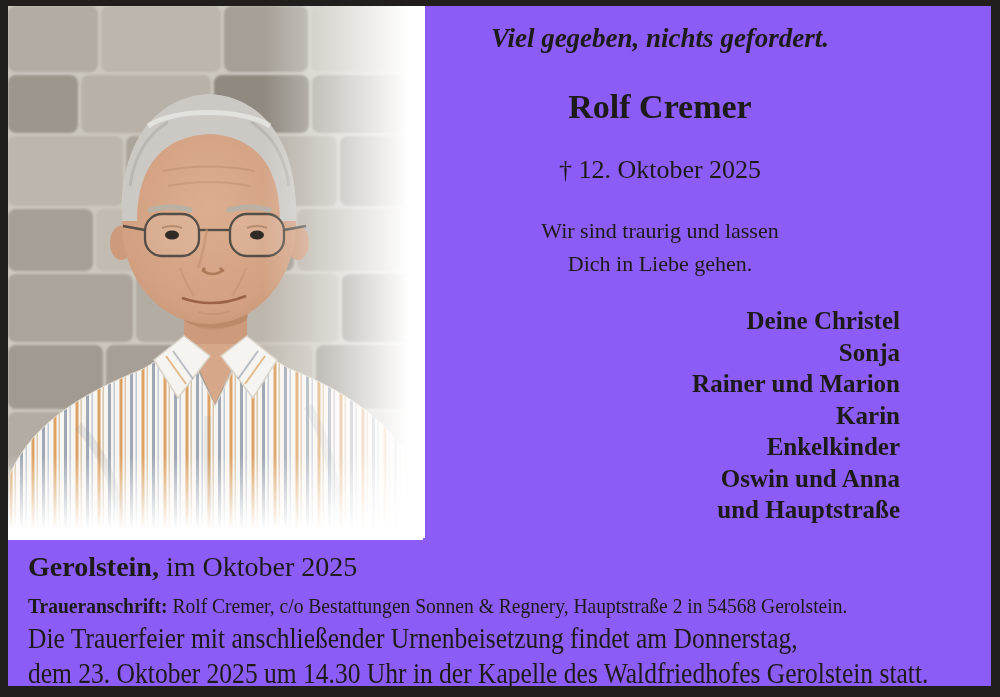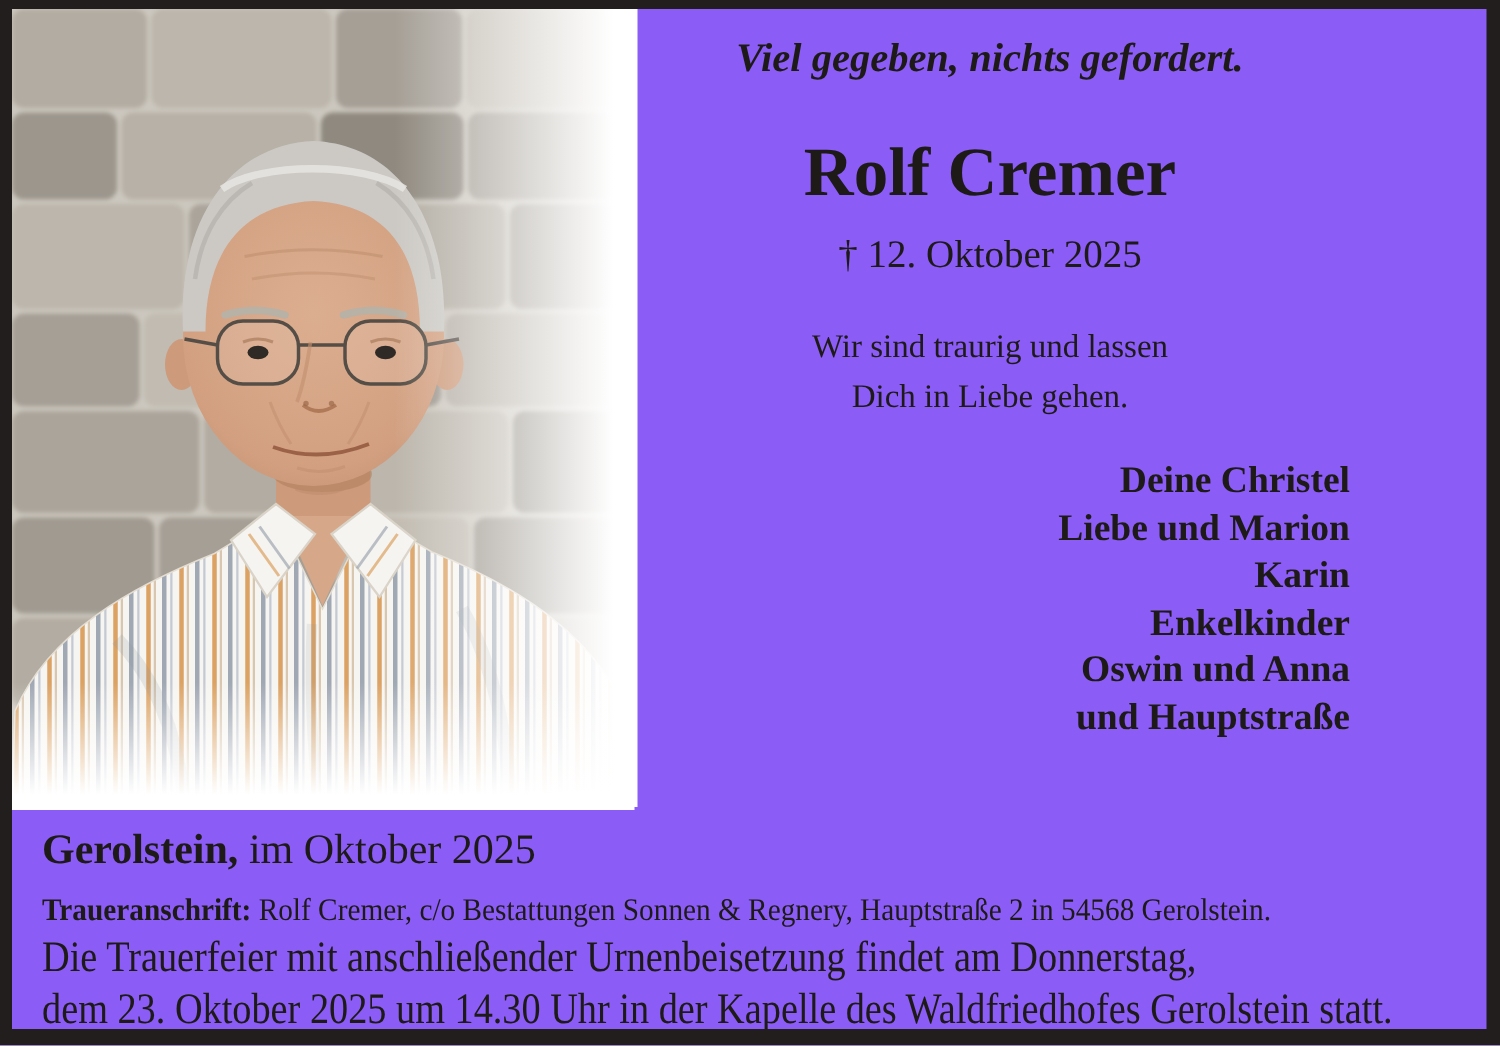--- a/index.html
+++ b/index.html
@@ -23,21 +23,21 @@
     background:linear-gradient(to right, rgba(255,255,255,0) 0%, #ffffff 90%);
   }
   .fade-bottom {
     position:absolute; left:0; right:0; bottom:-2px; height:85px;
     background:linear-gradient(to bottom, rgba(255,255,255,0) 0%, #ffffff 88%);
   }
 
   
   .right-col { position:absolute; left:412px; top:0; width:480px; height:545px; text-align:center; }
   .quote   { position:absolute; top:17px;  width:100%; font-style:italic; font-weight:bold; font-size:27px; }
-  .name    { position:absolute; top:82px;  width:100%; font-weight:bold; font-size:46px; }
+  .name    { position:absolute; top:82px;  width:100%; font-weight:bold; font-size:34px; }
   .dates   { position:absolute; top:149px; width:100%; font-size:26px; display:flex; justify-content:center; gap:44px; }
   .message { position:absolute; top:208px; width:100%; font-size:22px; line-height:33px; }
   .mourners{ position:absolute; top:299px; width:100%; font-weight:bold; font-size:25px; line-height:31.5px;text-align:right; }
 
   
   .place   { position:absolute; left:20px; top:545px; font-size:28px; }
   .place .b{ font-weight:bold; }
   .address { position:absolute; left:20px; top:588px; font-size:21px; white-space:nowrap;
              transform:scaleX(0.93); transform-origin:left top; }
   .address .b { font-weight:bold; }
@@ -177,21 +177,22 @@
     <div class="name">Rolf Cremer</div>
     <div class="dates">
       <span>† 12. Oktober 2025</span>
     </div>
     <div class="message">
       <div>Wir sind traurig und lassen</div>
       <div>Dich in Liebe gehen.</div>
     </div>
     <div class="mourners">
       <div>Deine Christel</div>
-      <div>Liebe und Marion</div>
+      <div>Sonja</div>
+      <div>Rainer und Marion</div>
       <div>Karin</div>
       <div>Enkelkinder</div>
       <div>Oswin und Anna</div>
       <div>und Hauptstraße</div>
     </div>
   </div>
 
   <div class="place">
     <span class="b">Gerolstein,</span><span> im Oktober 2025</span>
   </div>

